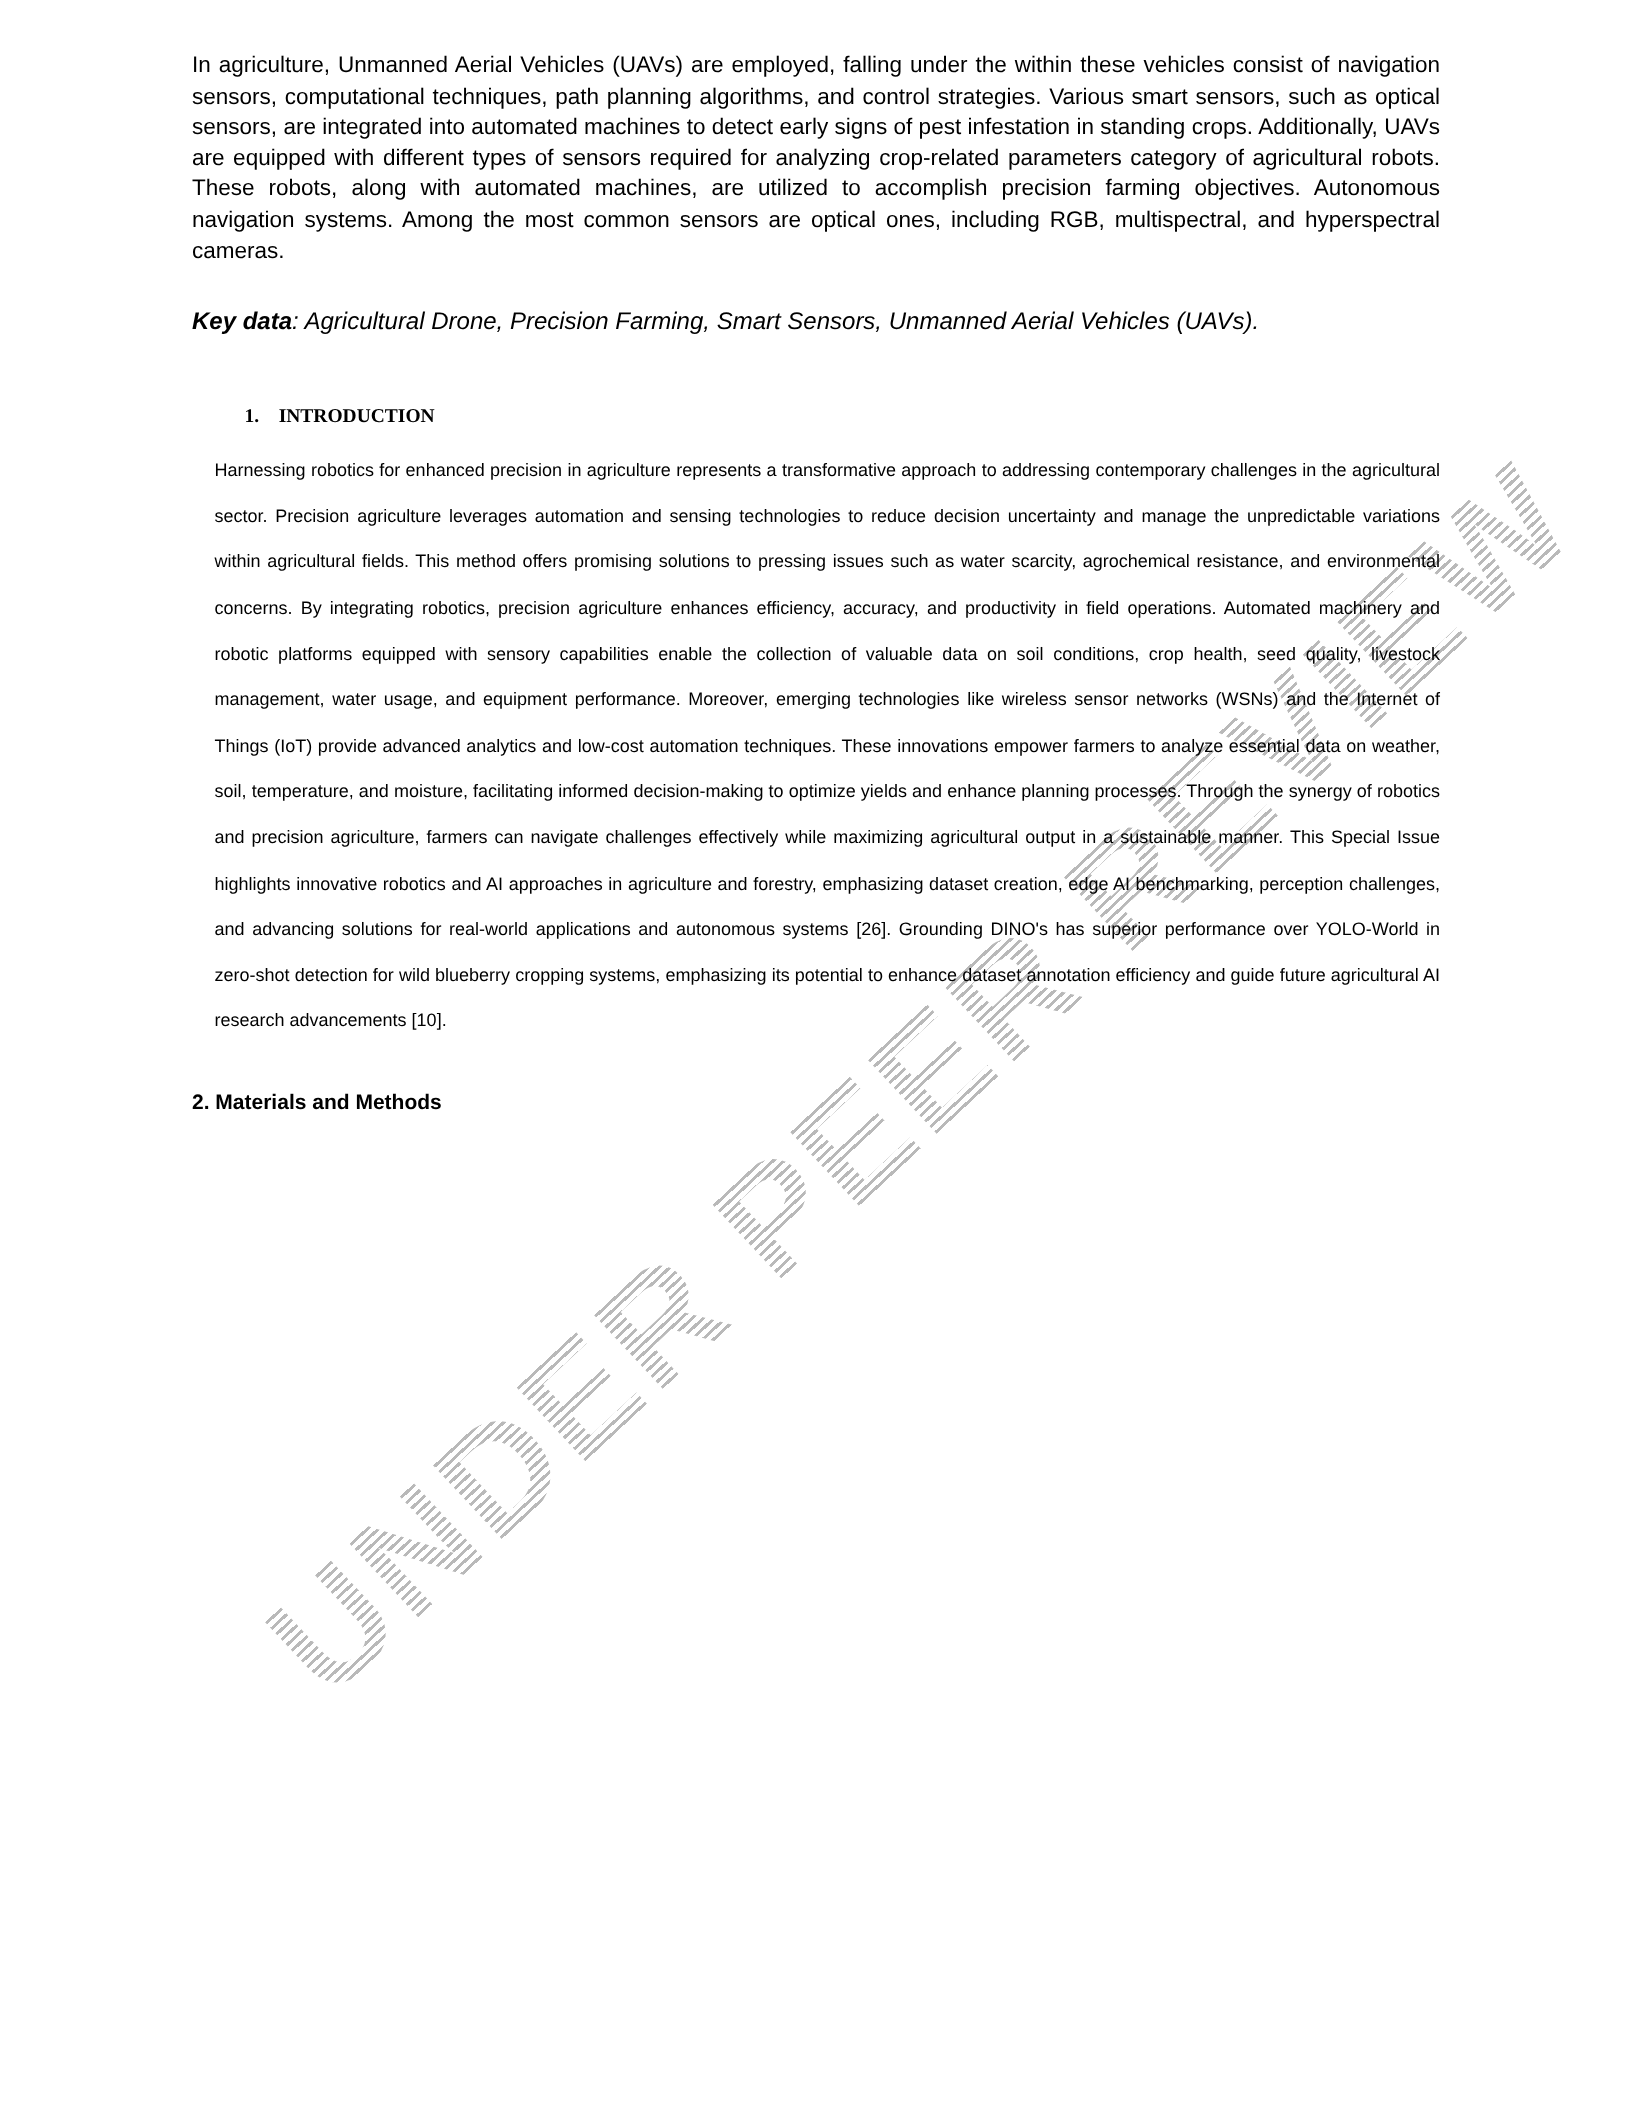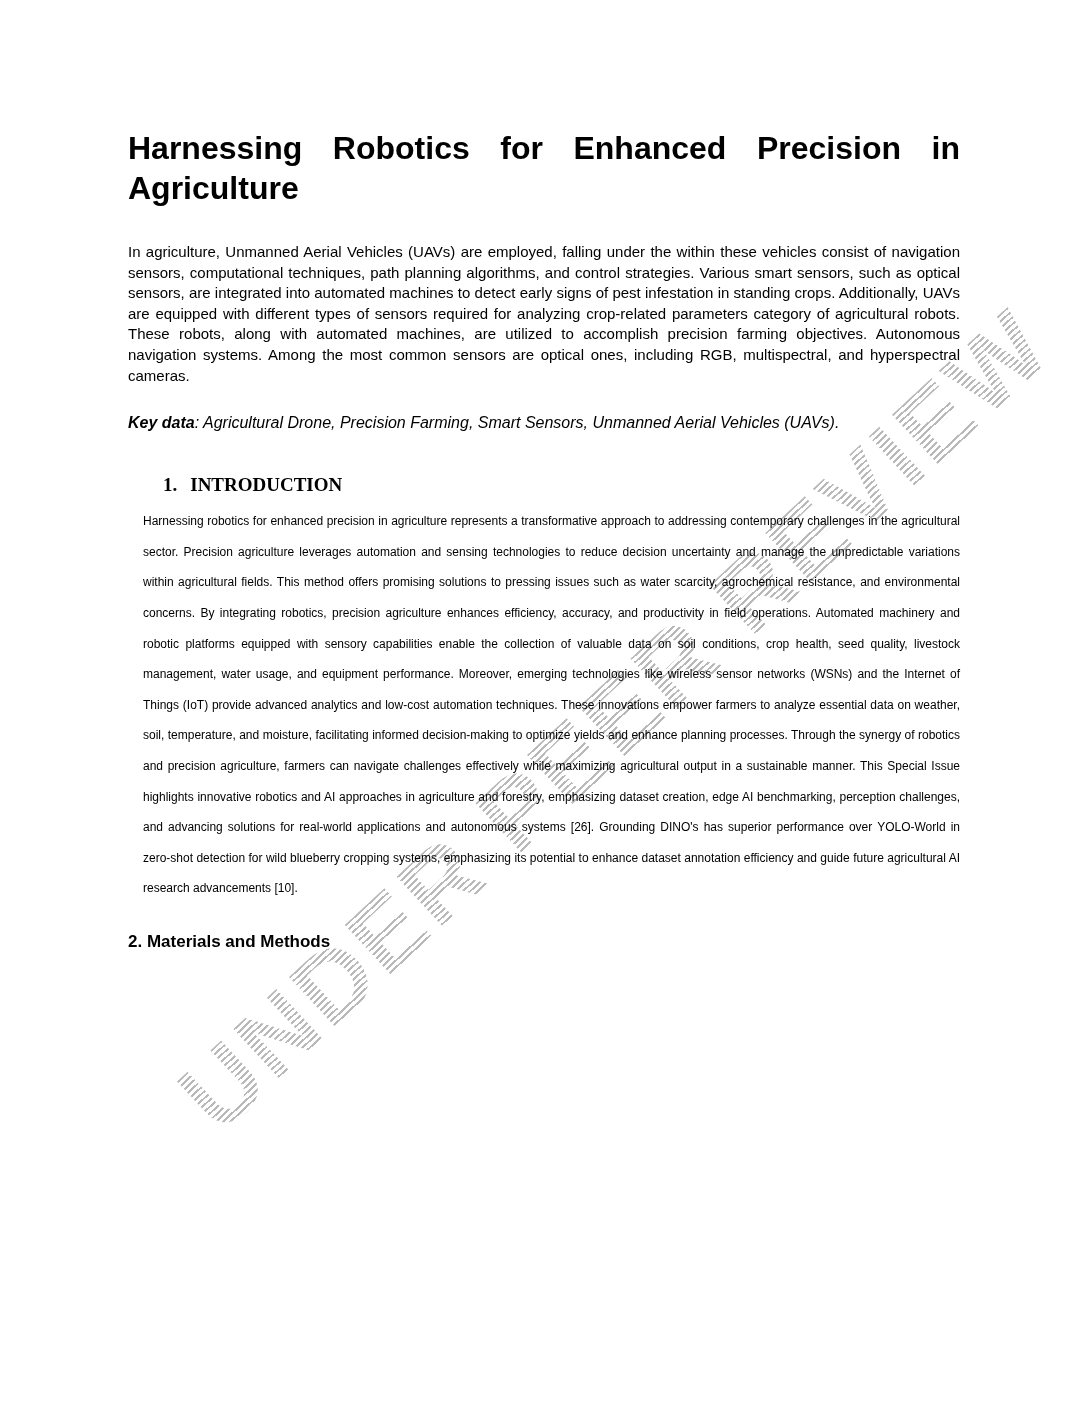--- a/index.html
+++ b/index.html
@@ -73,50 +73,49 @@
     margin-top: 26px;
     font-size: 16px;
     line-height: 22px;
     font-style: italic;
   }
   .keywords .kw-label { font-weight: 700; }
   .intro-heading {
     margin-top: 38px;
     padding-left: 35px;
     font-family: "Liberation Serif", serif;
-    font-size: 19px;
+    font-size: 13px;
     line-height: 26px;
     font-weight: 700;
   }
   .intro-heading .sec-number { margin-right: 13px; }
   .intro-body {
     margin-top: 8px;
     font-size: 12px;
     line-height: 30.6px;
     text-align: justify;
     text-justify: inter-word;
     margin-left: 15px;
   }
   .materials-heading {
     margin-top: 25px;
-    font-size: 17px;
+    font-size: 14px;
     line-height: 26px;
     font-weight: 700;
   }
 </style>
 </head>
 <body>
 
 <div class="page">
 
   <div class="watermark">UNDER PEER REVIEW</div>
 
   <div class="content">
 
-    <h1 class="paper-title">Harnessing Robotics for Enhanced Precision in Agriculture</h1>
 
 
     <p class="abstract-body">In agriculture, Unmanned Aerial Vehicles (UAVs) are employed, falling under the within these vehicles consist of navigation sensors, computational techniques, path planning algorithms, and control strategies. Various smart sensors, such as optical sensors, are integrated into automated machines to detect early signs of pest infestation in standing crops. Additionally, UAVs are equipped with different types of sensors required for analyzing crop-related parameters category of agricultural robots. These robots, along with automated machines, are utilized to accomplish precision farming objectives. Autonomous navigation systems. Among the most common sensors are optical ones, including RGB, multispectral, and hyperspectral cameras.</p>
 
     <p class="keywords"><span class="kw-label">Key data</span><span class="kw-sep">: </span><span class="kw-text">Agricultural Drone, Precision Farming, Smart Sensors, Unmanned Aerial Vehicles (UAVs).</span></p>
 
     <h3 class="intro-heading"><span class="sec-number">1.</span><span class="sec-title">INTRODUCTION</span></h3>
 
     <p class="intro-body">Harnessing robotics for enhanced precision in agriculture represents a transformative approach to addressing contemporary challenges in the agricultural sector. Precision agriculture leverages automation and sensing technologies to reduce decision uncertainty and manage the unpredictable variations within agricultural fields. This method offers promising solutions to pressing issues such as water scarcity, agrochemical resistance, and environmental concerns. By integrating robotics, precision agriculture enhances efficiency, accuracy, and productivity in field operations. Automated machinery and robotic platforms equipped with sensory capabilities enable the collection of valuable data on soil conditions, crop health, seed quality, livestock management, water usage, and equipment performance. Moreover, emerging technologies like wireless sensor networks (WSNs) and the Internet of Things (IoT) provide advanced analytics and low-cost automation techniques. These innovations empower farmers to analyze essential data on weather, soil, temperature, and moisture, facilitating informed decision-making to optimize yields and enhance planning processes. Through the synergy of robotics and precision agriculture, farmers can navigate challenges effectively while maximizing agricultural output in a sustainable manner. This Special Issue highlights innovative robotics and AI approaches in agriculture and forestry, emphasizing dataset creation, edge AI benchmarking, perception challenges, and advancing solutions for real-world applications and autonomous systems [26]. Grounding DINO's has superior performance over YOLO-World in zero-shot detection for wild blueberry cropping systems, emphasizing its potential to enhance dataset annotation efficiency and guide future agricultural AI research advancements [10].</p>
 

